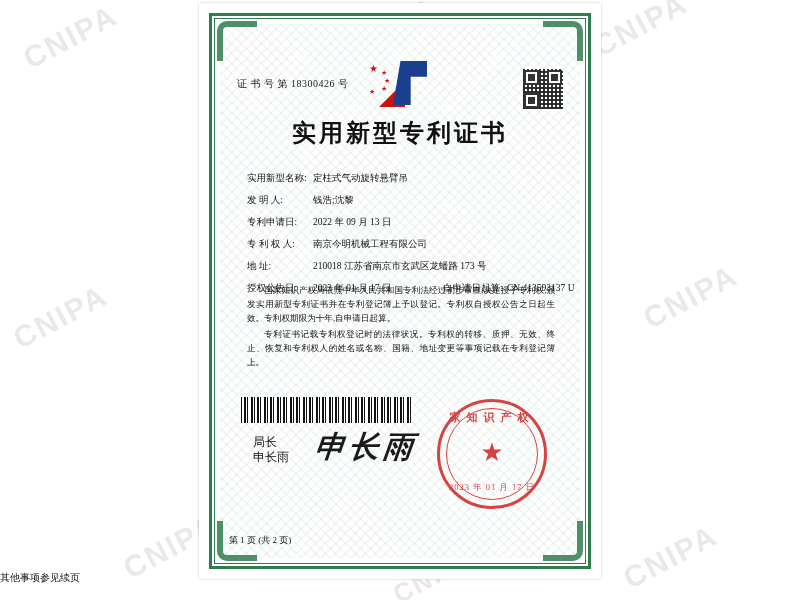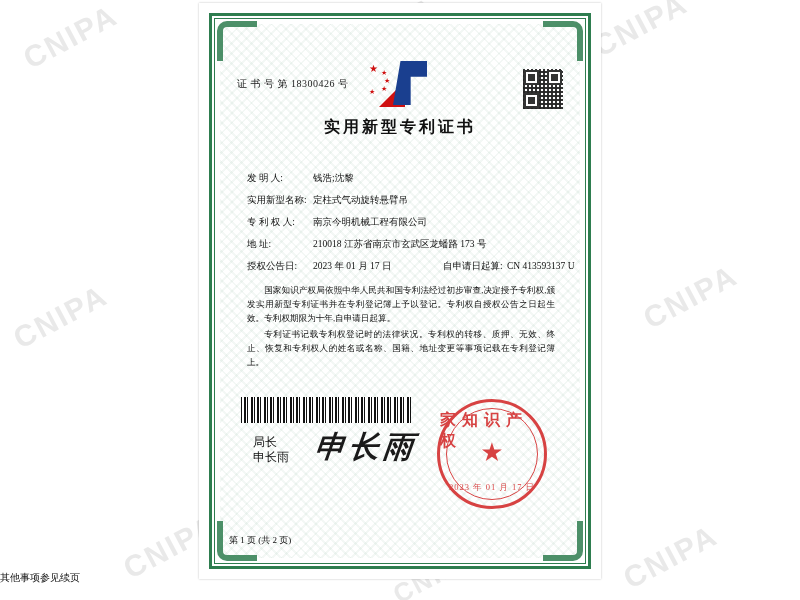--- a/index.html
+++ b/index.html
@@ -137,21 +137,21 @@
   .emblem .s1{left:6px; top:0;  font-size:10px;}
   .emblem .s2{left:18px;top:4px;}
   .emblem .s3{left:21px;top:12px;}
   .emblem .s4{left:18px;top:20px;}
   .emblem .s5{left:6px; top:23px;}
 
   .title {
     position: absolute;
     left: 0; right: 0; top: 86px;
     text-align: center;
-    font-size: 16px;
+    font-size: 24px;
     font-weight: bold;
     letter-spacing: 3px;
     color: #111;
     font-family: "Liberation Serif", serif;
   }
 
   
   .fields {
     position: absolute;
     left: 18px; right: 14px; top: 136px;
@@ -228,21 +228,22 @@
     position: absolute;
     left: 50%; top: 50%;
     transform: translate(-50%,-55%);
     font-size: 26px;
     line-height: 26px;
     color: #d01b1b;
   }
   .seal .arc-top {
     position: absolute;
     left: 0; top: 8px; width: 100%;
-    font-size: 16px;
+    text-align: center;
+    font-size: 11px;
     letter-spacing: 6px;
     font-weight: bold;
   }
   .seal .arc-bottom {
     position: absolute;
     left: 0; bottom: 12px; width: 100%;
     text-align: center;
     font-size: 8.5px;
     letter-spacing: 1px;
   }
@@ -314,24 +315,27 @@
             <span class="s5">★</span>
         </div>
         <div class="redmark"></div>
         <div class="bluemark"></div>
       </div>
 
       <div class="title">实用新型专利证书</div>
 
       <div class="fields">
         <div class="frow">
+          <span class="flabel">实用新型名称:</span><span class="fvalue">定柱式气动旋转悬臂吊</span>
+        </div>
+        <div class="frow">
           <span class="flabel">发 明 人:</span><span class="fvalue">钱浩;沈黎</span>
         </div>
         <div class="frow">
-          <span class="flabel">实用新型名称:</span><span class="fvalue">定柱式气动旋转悬臂吊</span>
+          <span class="flabel">专利申请日:</span><span class="fvalue">2022 年 09 月 13 日</span>
         </div>
         <div class="frow">
           <span class="flabel">专 利 权 人:</span><span class="fvalue">南京今明机械工程有限公司</span>
         </div>
         <div class="frow">
           <span class="flabel">地      址:</span><span class="fvalue">210018 江苏省南京市玄武区龙蟠路 173 号</span>
         </div>
         <div class="frow" style="height:26px">
           <span class="flabel">授权公告日:</span><span class="fvalue">2023 年 01 月 17 日</span>
           <span class="second">

